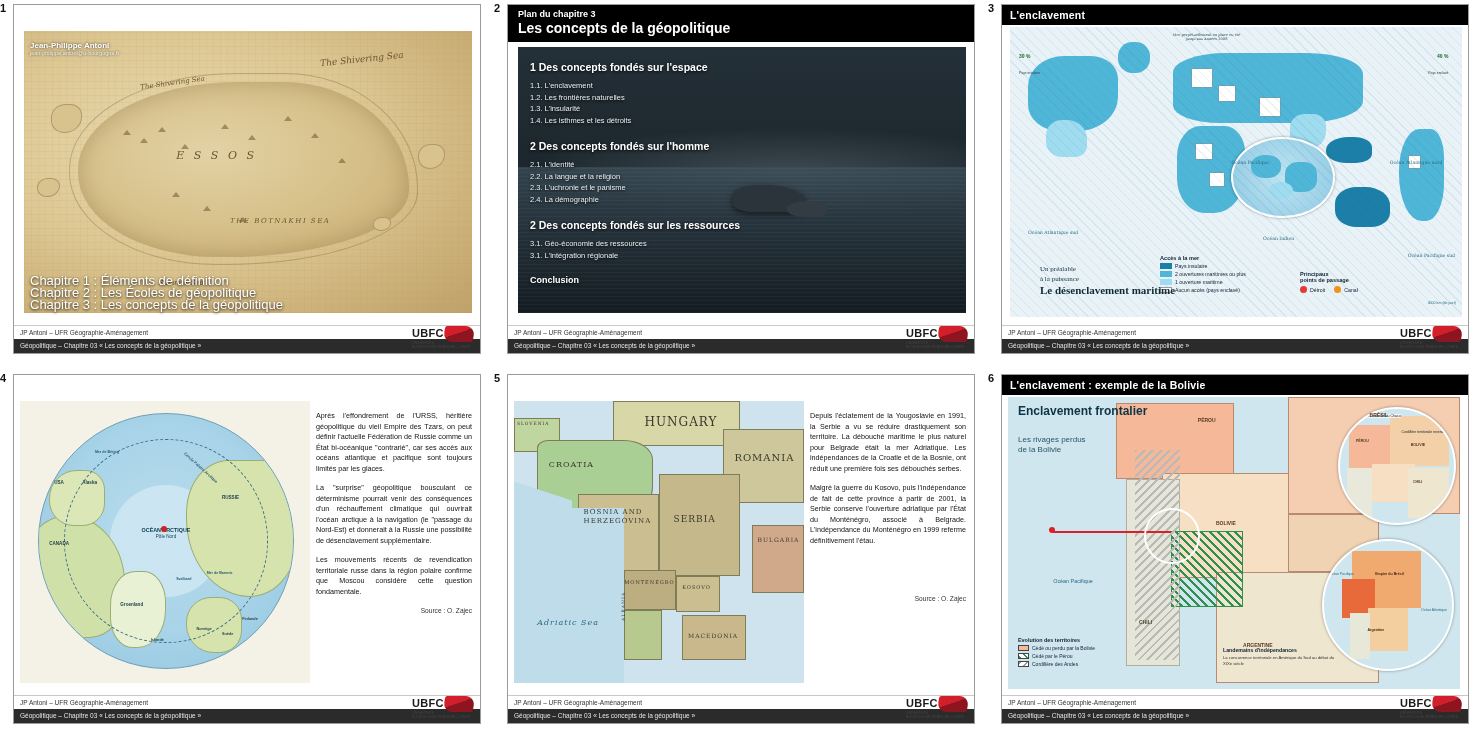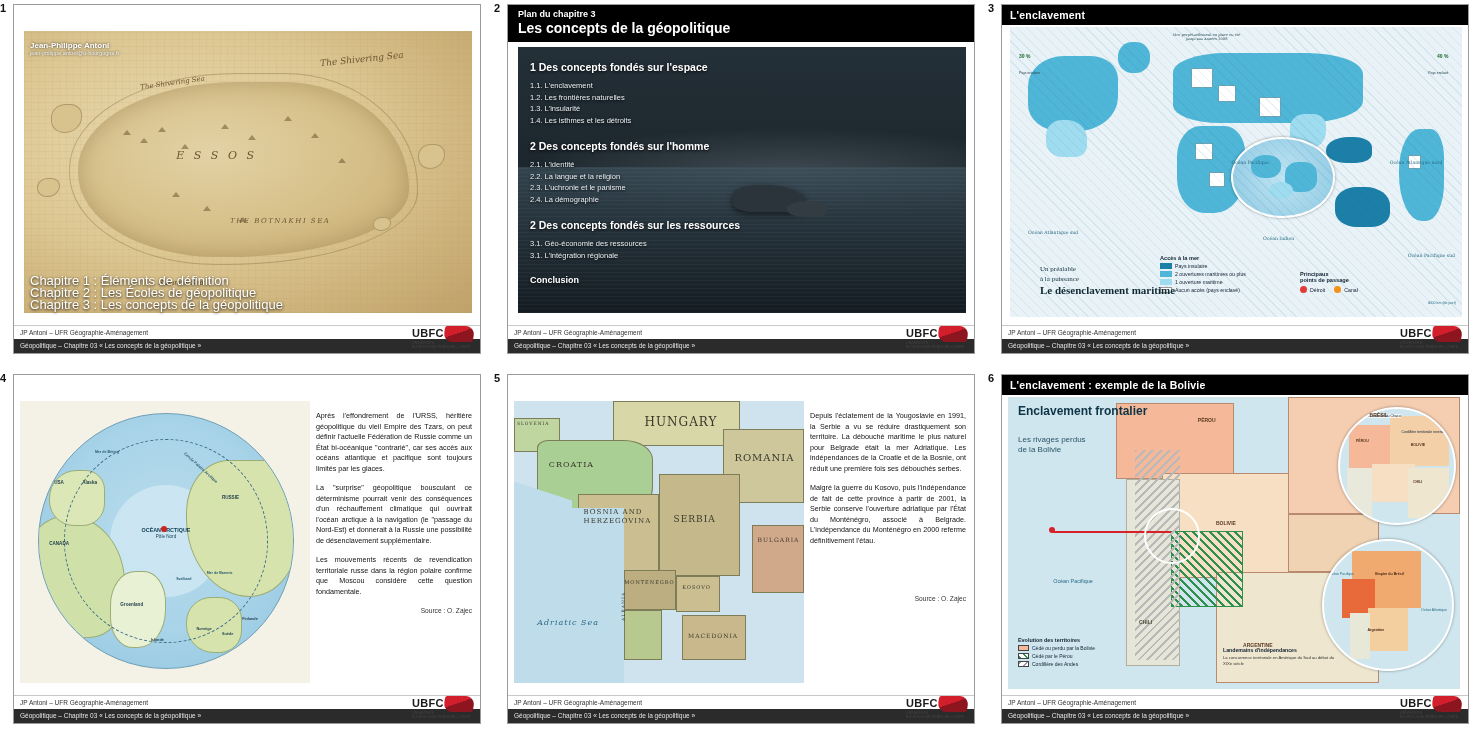--- a/index.html
+++ b/index.html
@@ -689,21 +689,21 @@
         <div class="s5-lbl" style="left:38%; top:63%; font-size:5px;">MONTENEGRO</div>
         <div class="s5-lbl" style="left:58%; top:65%; font-size:5px;">KOSOVO</div>
         <div class="s5-lbl" style="left:37%; top:78%; font-size:4.6px; transform:rotate(-90deg); transform-origin:left top;">ALBANIA</div>
         <div class="s5-lbl" style="left:60%; top:82%; font-size:6px;">MACEDONIA</div>
         <div class="s5-lbl" style="left:84%; top:48%; font-size:6px;">BULGARIA</div>
         <div class="s5-lbl" style="left:8%; top:77%; font-size:8px; color:#2d6a85; font-style:italic;">Adriatic Sea</div>
       </div>
 
       <div class="txtcol" style="left:302px; top:36px; width:156px;">
         <p>Depuis l'éclatement de la Yougoslavie en 1991, la Serbie a vu se réduire drastiquement son territoire. La débouché maritime le plus naturel pour Belgrade était la mer Adriatique. Les indépendances de la Croatie et de la Bosnie, ont réduit une première fois ses débouchés serbes.</p>
-        <p>Malgré la guerre du Kosovo, puis l'indépendance de fait de cette province à partir de 2001, la Serbie conserve l'ouverture adriatique par l'État du Monténégro, associé à Belgrade. L'indépendance du Monténégro en 2000 referme définitivement l'étau.</p>
+        <p>Malgré la guerre du Kosovo, puis l'indépendance de fait de cette province à partir de 2001, la Serbie conserve l'ouverture adriatique par l'État du Monténégro, associé à Belgrade. L'indépendance du Monténégro en 1999 referme définitivement l'étau.</p>
         <p class="src" style="margin-top:48px;">Source : O. Zajec</p>
       </div>
 
       <div class="s-footer1">JP Antoni – UFR Géographie-Aménagement</div>
       <div class="s-footer2">Géopolitique – Chapitre 03 « Les concepts de la géopolitique »</div>
       <div class="logo">
         <div class="swoosh"></div>
         <div class="ubfc" style="position:absolute;left:0;top:2px;">UBFC</div>
         <div class="sub" style="position:absolute;left:0;top:15px;">UNIVERSITE</div>
         <div class="sub" style="position:absolute;left:0;top:19px;">BOURGOGNE FRANCHE-COMTE</div>

